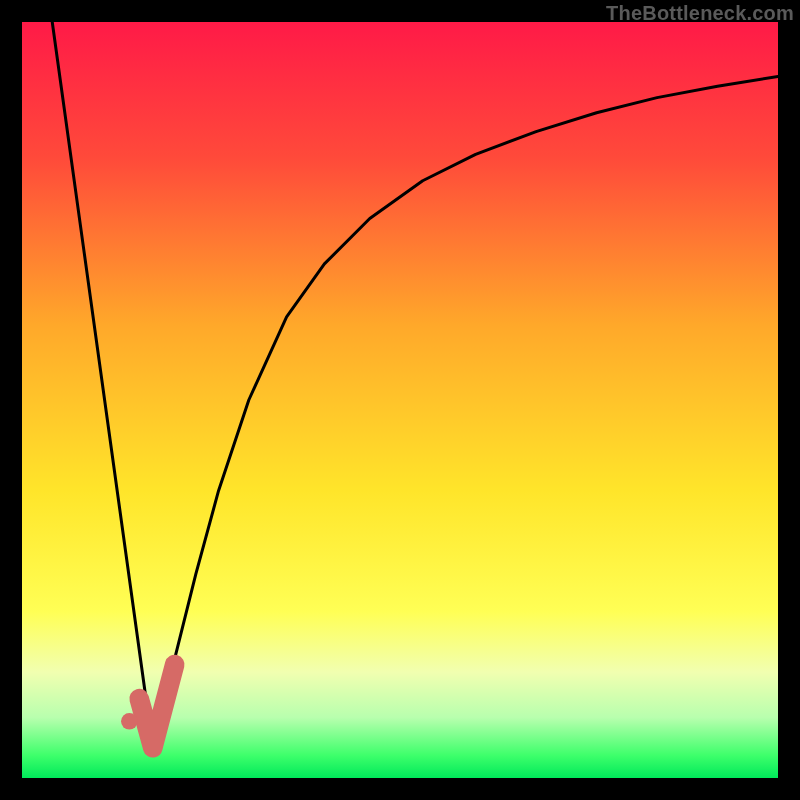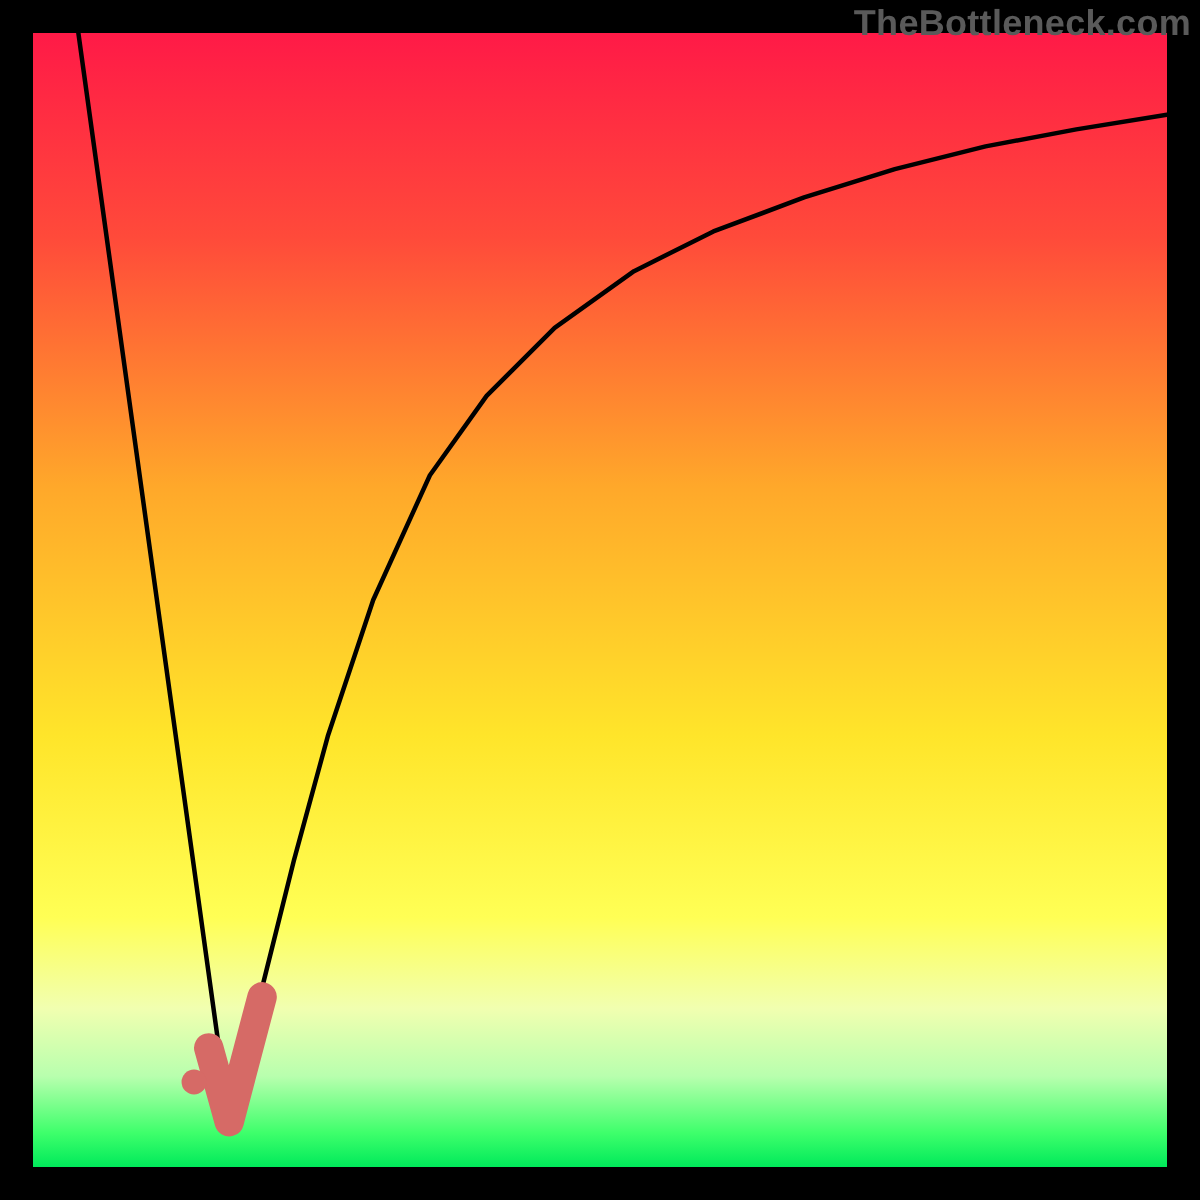--- a/index.html
+++ b/index.html
@@ -22,21 +22,21 @@
     top: 22px;
     width: 756px;
     height: 756px;
     overflow: hidden;
   }
   .watermark {
     position: absolute;
     top: 2px;
     right: 6px;
     color: #5a5a5a;
-    font-size: 24px;
+    font-size: 20px;
     font-weight: bold;
     letter-spacing: 0.2px;
     z-index: 10;
   }
   svg { display: block; }
 </style>
 </head>
 <body>
 
 <div class="frame">

